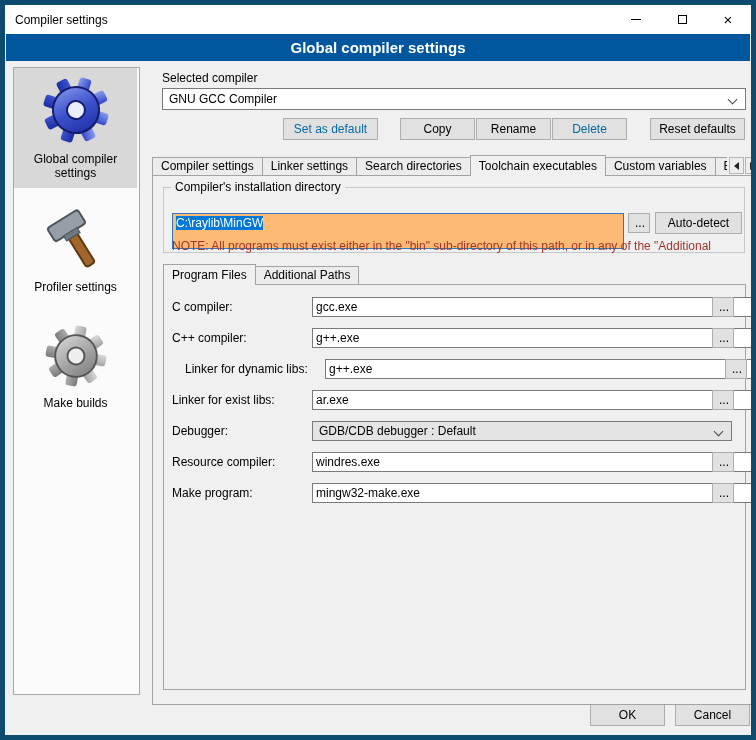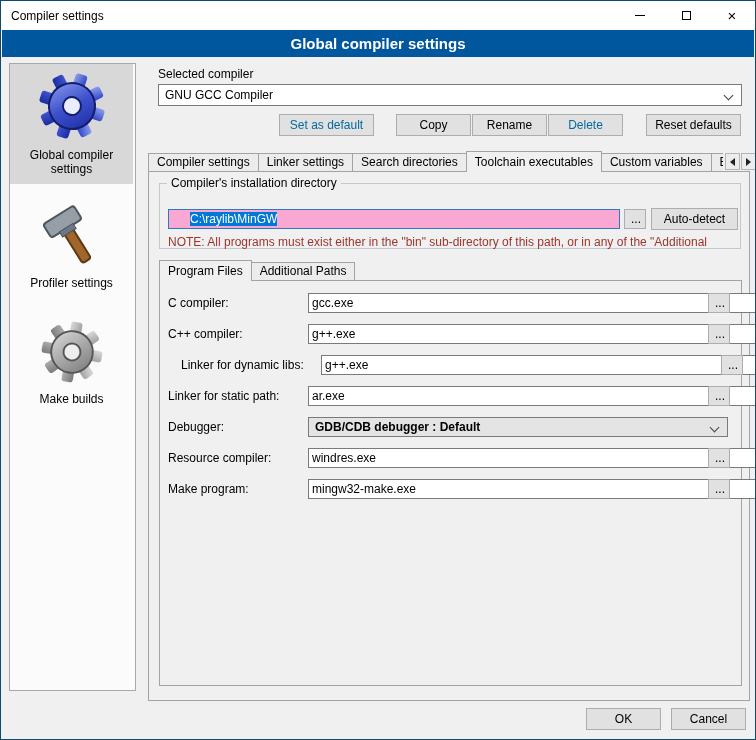--- a/index.html
+++ b/index.html
@@ -1,17 +1,17 @@
 <!DOCTYPE html>
 <html><head>
 <meta charset="utf-8">
 <style>
   html,body{margin:0;padding:0;background:#888;}
   *{box-sizing:border-box;font-family:"Liberation Sans",sans-serif;}
-  .window{position:relative;width:756px;height:740px;background:#f0f0f0;border:1px solid #0c4a6e;overflow:hidden;font-size:12px;color:#000;}
+  .window{position:relative;width:756px;height:740px;background:#f0f0f0;border:5px solid #0c4a6e;overflow:hidden;font-size:12px;color:#000;}
 
   
   .titlebar{position:absolute;left:0;top:0;right:0;height:29px;background:#fff;display:flex;align-items:center;}
   .titlebar .title{padding-left:10px;font-size:12px;}
   .capbtns{margin-left:auto;display:flex;height:29px;}
   .capbtn{width:46px;height:29px;display:flex;align-items:center;justify-content:center;cursor:default;}
   .min-glyph{width:10px;border-bottom:1px solid #000;}
   .max-glyph{width:9px;height:9px;border:1px solid #000;}
   .close-glyph{font-size:15px;line-height:15px;}
 
@@ -45,21 +45,21 @@
   .tab-arrows{position:absolute;left:723px;top:152px;display:flex;z-index:4;}
   .arrow-btn{width:15px;height:17px;background:#ededed;border:1px solid #b5b5b5;display:flex;align-items:center;justify-content:center;margin-left:1px;}
   .tri-l{width:0;height:0;border-top:4px solid transparent;border-bottom:4px solid transparent;border-right:5px solid #222;}
   .tri-r{width:0;height:0;border-top:4px solid transparent;border-bottom:4px solid transparent;border-left:5px solid #222;}
 
   .pane{position:absolute;left:147px;top:170px;width:602px;height:530px;border:1px solid #a3a3a3;background:#f0f0f0;z-index:1;}
 
   
   .groupbox{position:absolute;left:10px;top:11px;width:582px;height:66px;border:1px solid #c3c8cc;}
   .groupbox .legend{position:absolute;left:7px;top:-8px;background:#f0f0f0;padding:0 4px;white-space:nowrap;}
-  .dirinput{position:absolute;left:8px;top:25px;width:452px;height:20px;background:#f9a8d4;border:1px solid #2e79c0;line-height:18px;padding-left:21px;white-space:nowrap;overflow:hidden;}
+  .dirinput{position:absolute;left:8px;top:25px;width:452px;height:36px;background:#fdba74;border:1px solid #2e79c0;line-height:18px;padding-left:3px;white-space:nowrap;overflow:hidden;}
   .selected-text{background:#0078d7;color:#fff;}
   .note{position:absolute;left:8px;top:51px;right:2px;color:#9e352c;white-space:nowrap;overflow:hidden;}
 
   
   .subtabstrip{position:absolute;left:10px;top:88px;height:21px;display:flex;align-items:flex-end;}
   .subpane{position:absolute;left:10px;top:108px;width:583px;height:406px;border:1px solid #a3a3a3;background:#f0f0f0;}
 
   
   .frow{position:absolute;left:0;width:100%;height:22px;}
   .flabel{position:absolute;left:8px;top:3px;white-space:nowrap;}
@@ -211,28 +211,28 @@
         <button class="dots-btn">...</button>
       </div>
 
       <div class="frow" style="top:74px;margin-left:13px;">
         <span class="flabel">Linker for dynamic libs:</span>
         <input class="finput" value="g++.exe" style="">
         <button class="dots-btn">...</button>
       </div>
 
       <div class="frow" style="top:105px;">
-        <span class="flabel">Linker for static path:</span>
+        <span class="flabel">Linker for exist libs:</span>
         <input class="finput" value="ar.exe" style="">
         <button class="dots-btn">...</button>
       </div>
 
       <div class="frow" style="top:136px;">
         <span class="flabel">Debugger:</span>
-        <div class="combo gray fcombo" style="position:absolute;font-weight:bold;">
+        <div class="combo gray fcombo" style="position:absolute;">
           <span>GDB/CDB debugger : Default</span>
           <span class="chev"></span>
         </div>
       </div>
 
       <div class="frow" style="top:167px;">
         <span class="flabel">Resource compiler:</span>
         <input class="finput" value="windres.exe" style="">
         <button class="dots-btn">...</button>
       </div>

